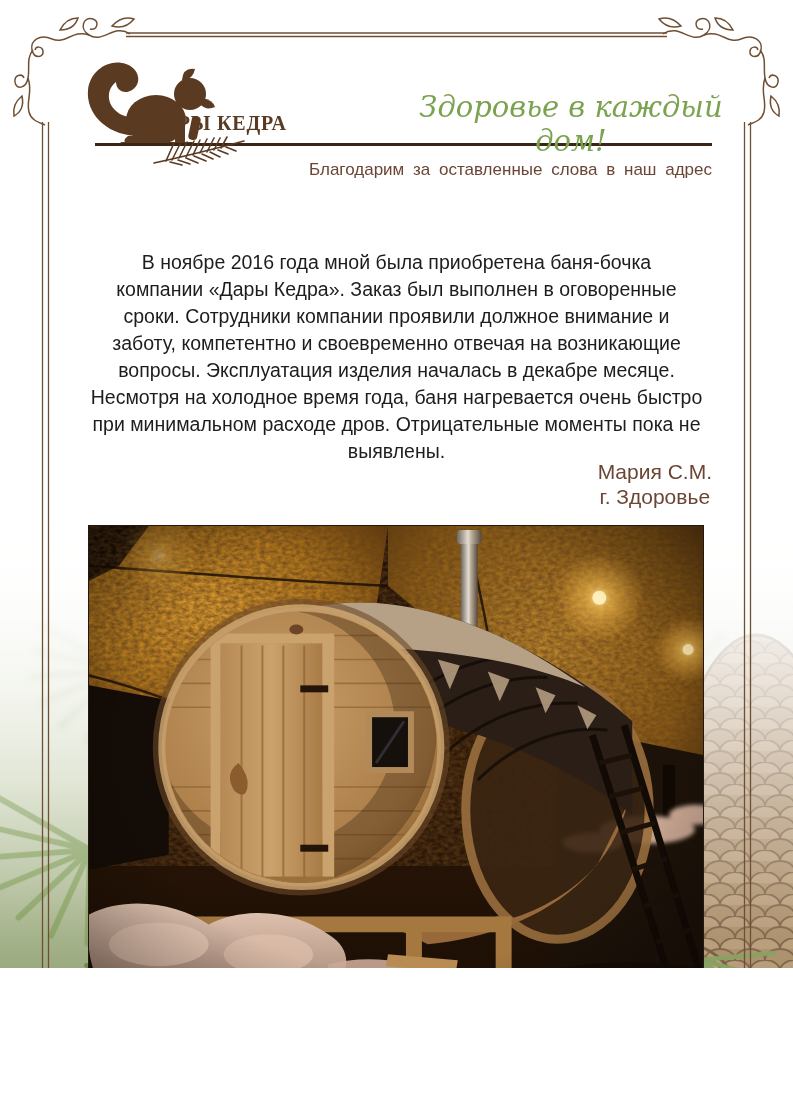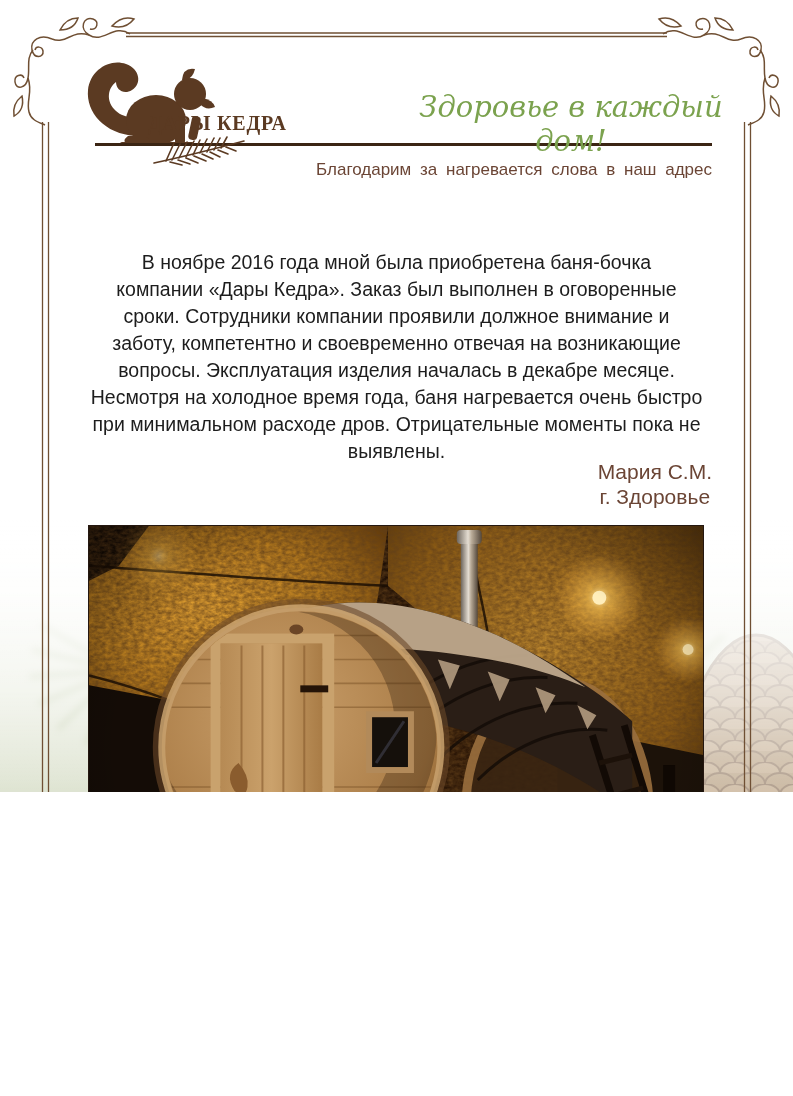--- a/index.html
+++ b/index.html
@@ -1,16 +1,16 @@
 <!DOCTYPE html>
 <html><head>
 <meta charset="utf-8">
 <style>
   html,body{margin:0;padding:0;background:#fff;}
-  .stage{position:relative;width:793px;height:792px;margin:0 auto;background:#ffffff;
+  .stage{position:relative;width:793px;height:968px;margin:0 auto;background:#ffffff;
          overflow:hidden;font-family:"Liberation Sans",sans-serif;}
   .abs{position:absolute;}
   
   .pine-bg{position:absolute;left:0;top:520px;width:793px;height:576px;z-index:1;}
   .pine-bg svg{display:block;width:100%;height:100%;}
   .pine-fade{position:absolute;inset:0;
     background:linear-gradient(180deg,#ffffff 0%,rgba(255,255,255,.94) 12%,
       rgba(255,255,255,.72) 30%,rgba(255,255,255,.38) 50%,
       rgba(255,255,255,.10) 72%,rgba(255,255,255,0) 100%);}
   
@@ -175,21 +175,21 @@
         <path d="M34,23 L46,28"></path>
       <path d="M42,21 L54,26"></path>
         <path d="M50,19 L61,24"></path>
         <path d="M58,17 L68,22"></path>
       <path d="M66,15 L76,19"></path>
         <path d="M74,12 L84,16"></path>
     </g>
   </svg>
   <div class="abs header-rule"></div>
   <div class="abs tagline">Здоровье в каждый дом!</div>
-  <div class="abs thanks">Благодарим за нагревается слова в наш адрес</div>
+  <div class="abs thanks">Благодарим за оставленные слова в наш адрес</div>
 
   <p class="abs testimonial">В ноябре 2016 года мной была приобретена баня-бочка
 компании «Дары Кедра». Заказ был выполнен в оговоренные
 сроки. Сотрудники компании проявили должное внимание и
 заботу, компетентно и своевременно отвечая на возникающие
 вопросы. Эксплуатация изделия началась в декабре месяце.
 Несмотря на холодное время года, баня нагревается очень быстро
 при минимальном расходе дров. Отрицательные моменты пока не
 выявлены.</p>
   <div class="abs signature">

